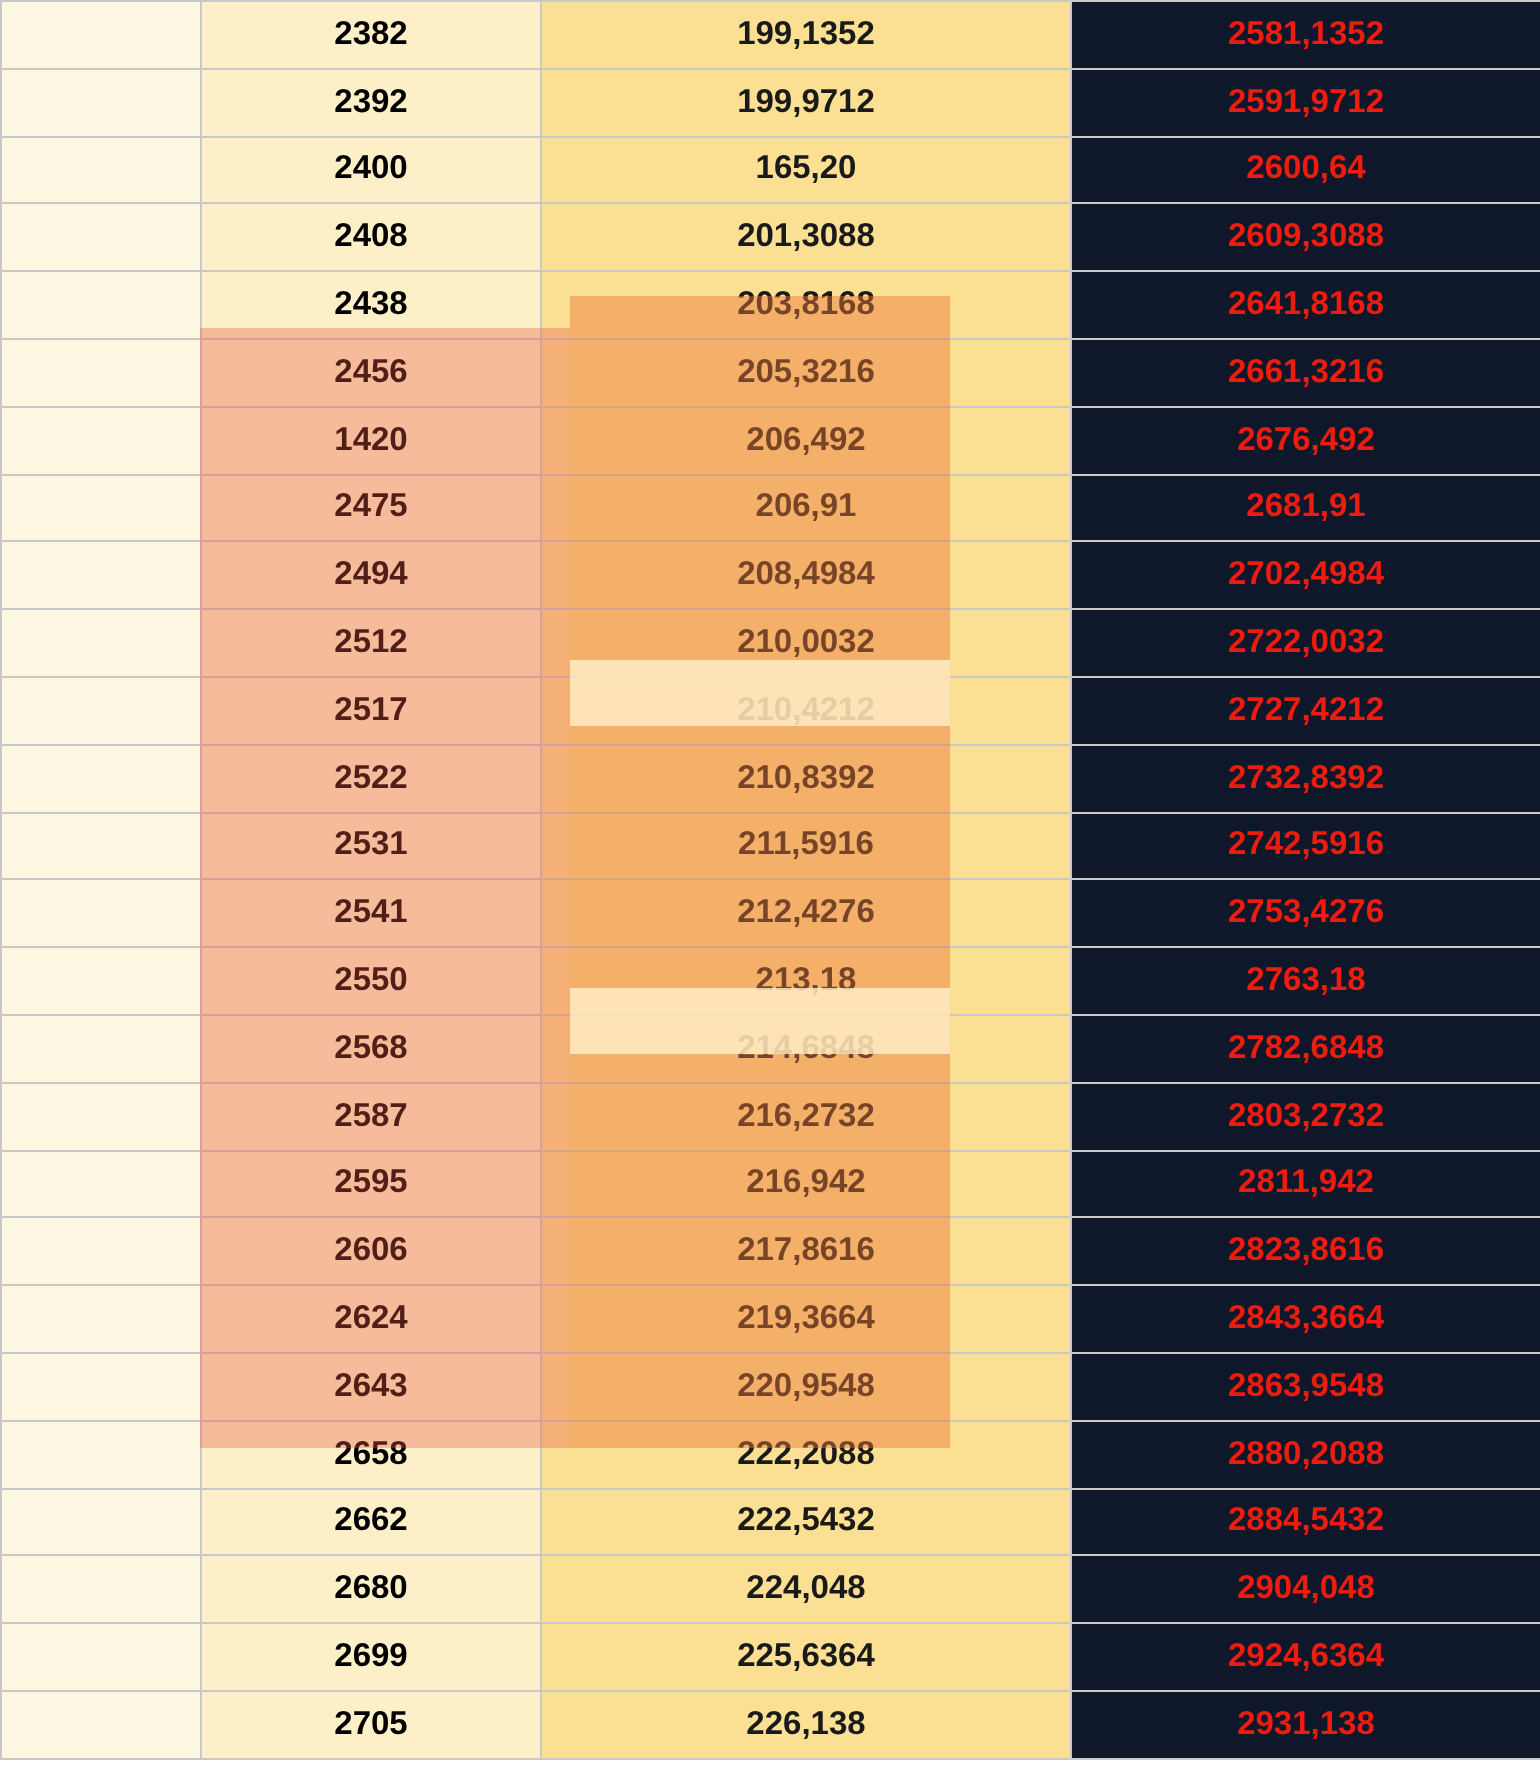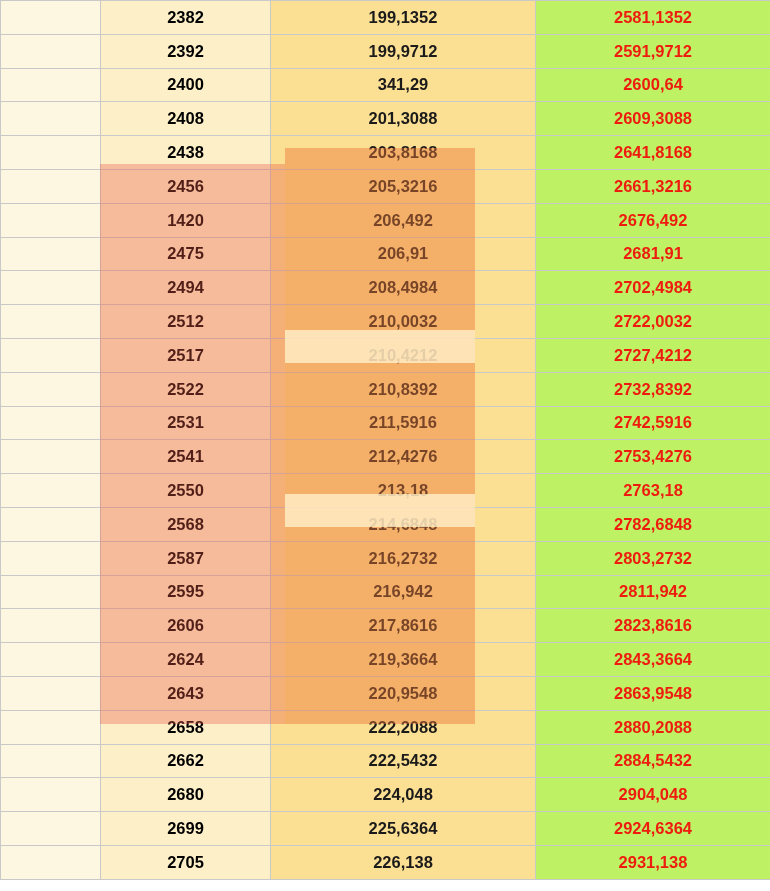--- a/index.html
+++ b/index.html
@@ -47,21 +47,21 @@
   }
   td.col-b {
     background: #fdf0c8;
     color: #000000;
   }
   td.col-c {
     background: #fbdf93;
     color: #1a1a1a;
   }
   td.col-d {
-    background: #bef264;
+    background: #0f172a;
     color: #ee1c0e;
     border-right: none;
   }
   
   .overlay {
     position: absolute;
     z-index: 3;
     pointer-events: none;
   }
   #hl-left {
@@ -114,21 +114,21 @@
         </tr>
         <tr>
           <td class="col-a"></td>
           <td class="col-b">2392</td>
           <td class="col-c">199,9712</td>
           <td class="col-d">2591,9712</td>
         </tr>
         <tr>
           <td class="col-a"></td>
           <td class="col-b">2400</td>
-          <td class="col-c">341,29</td>
+          <td class="col-c">165,20</td>
           <td class="col-d">2600,64</td>
         </tr>
         <tr>
           <td class="col-a"></td>
           <td class="col-b">2408</td>
           <td class="col-c">201,3088</td>
           <td class="col-d">2609,3088</td>
         </tr>
         <tr>
           <td class="col-a"></td>

